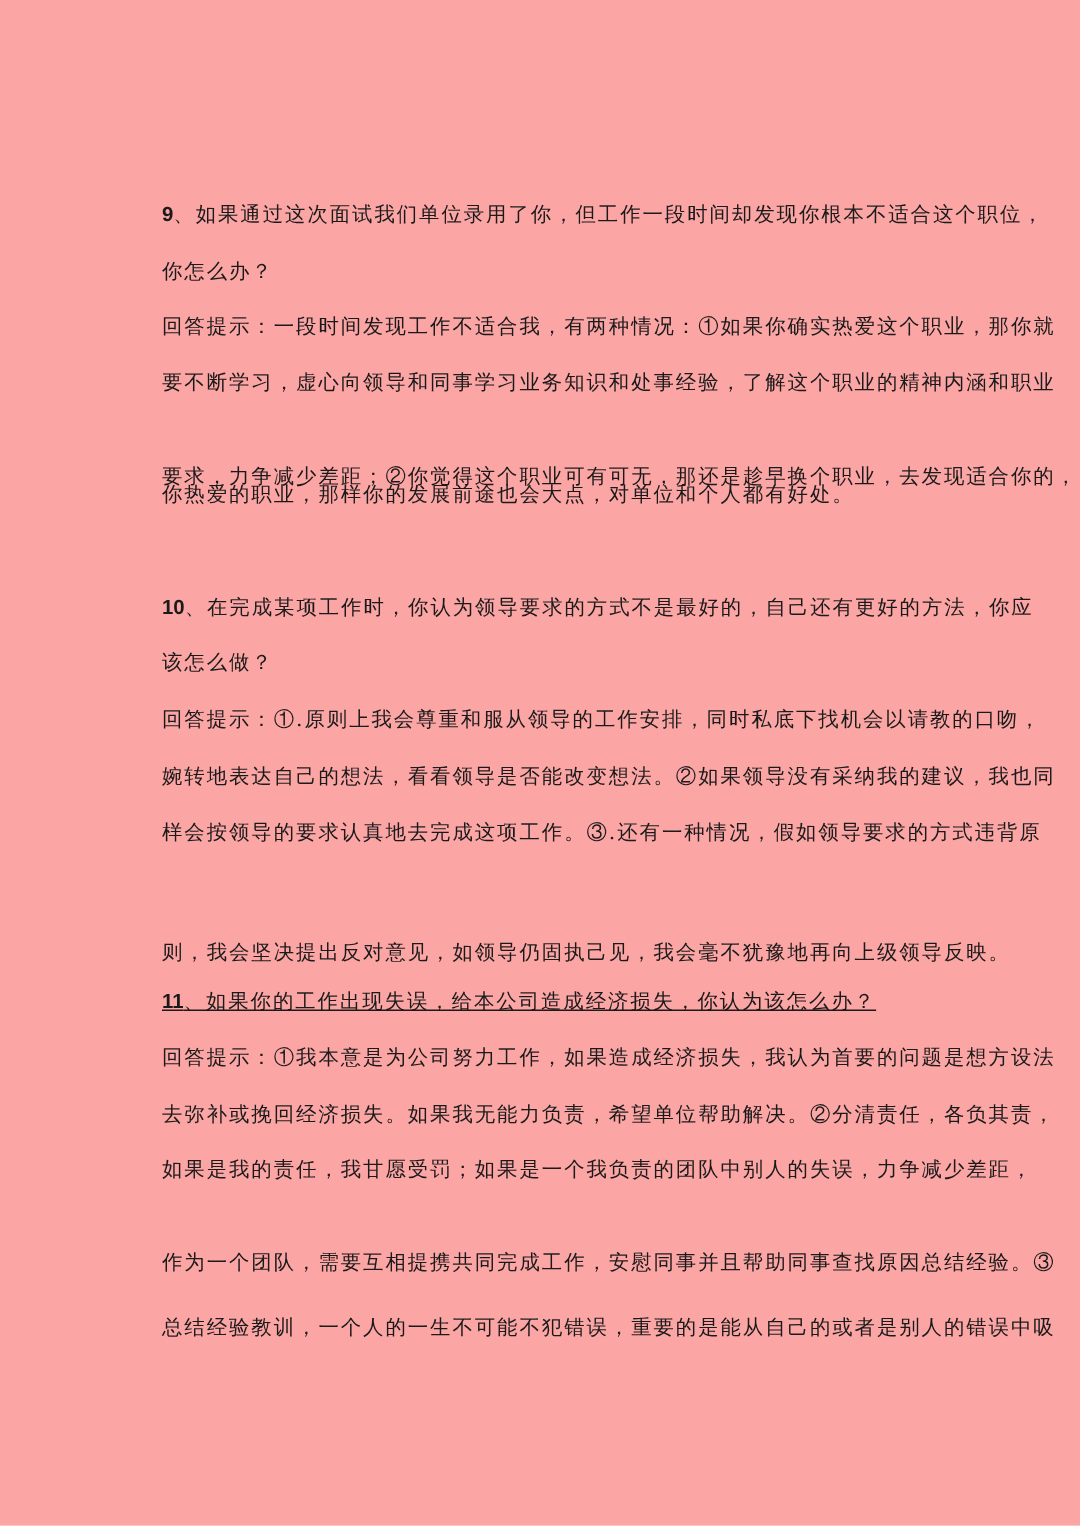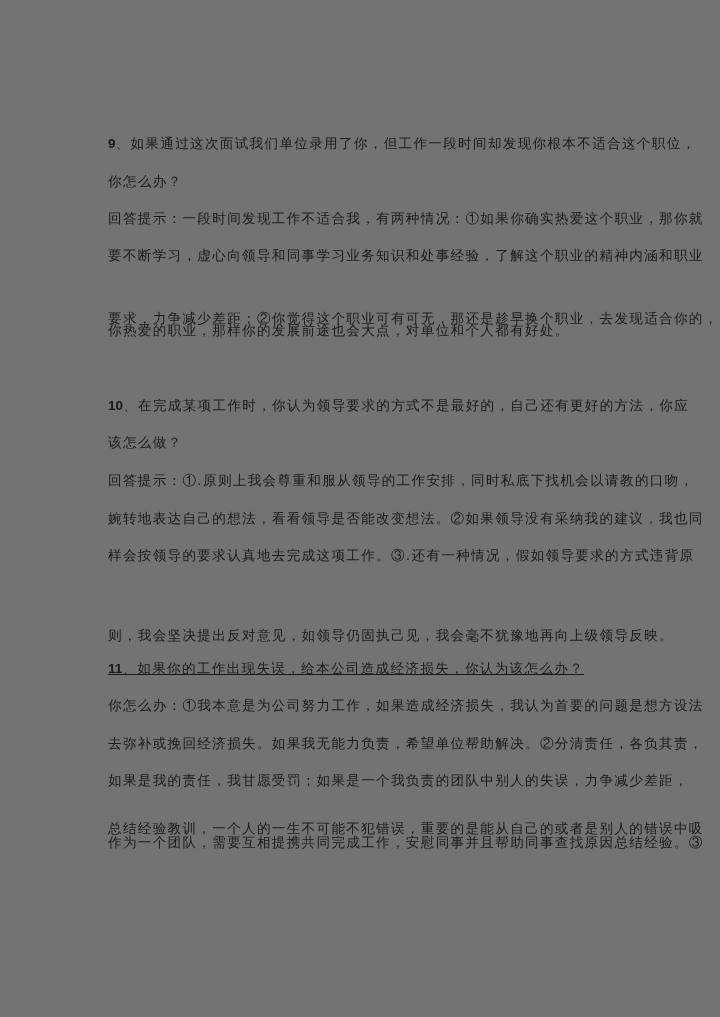--- a/index.html
+++ b/index.html
@@ -1,18 +1,18 @@
 <!DOCTYPE html>
 <html><head>
 <meta charset="utf-8">
 <style>
   html, body { margin: 0; padding: 0; background: #ffffff; }
   body { width: 720px; height: 1017px; position: relative; overflow: hidden;
          font-family: "DejaVu Serif", "Liberation Serif", serif; color: #1a1a1a; }
-  .page { position: absolute; left: 0; top: 0; width: 720px; height: 1017px; background: #737373; }
+  .page { position: absolute; left: 0; top: 0; width: 720px; height: 1017px; background: #fca5a5; }
   .line { position: absolute; left: 108px; width: 503px; height: 20px; line-height: 20px;
           font-size: 13.6px; white-space: nowrap; letter-spacing: 1.3px; overflow: visible; }
   .line.justify { text-align: justify; text-align-last: justify; }
   .q { font-family: "DejaVu Sans", "Liberation Sans", sans-serif; }
   .num { font-family: "Liberation Sans", "DejaVu Sans", sans-serif; font-weight: bold; letter-spacing: 0; }
 </style>
 </head>
 <body>
 
 <div class="page">
@@ -30,20 +30,20 @@
     <div class="line justify q" style="top:395px;"><span class="num">10</span><span>、在完成某项工作时，你认为领导要求的方式不是最好的，自己还有更好的方法，你应</span></div>
     <div class="line" style="top:432px;">该怎么做？</div>
     <div class="line justify" style="top:470px;">回答提示：①.原则上我会尊重和服从领导的工作安排，同时私底下找机会以请教的口吻，</div>
     <div class="line justify" style="top:508px;">婉转地表达自己的想法，看看领导是否能改变想法。②如果领导没有采纳我的建议，我也同</div>
     <div class="line justify" style="top:545px;">样会按领导的要求认真地去完成这项工作。③.还有一种情况，假如领导要求的方式违背原</div>
     <div class="line" style="top:583px;margin-top:42px;">则，我会坚决提出反对意见，如领导仍固执己见，我会毫不犹豫地再向上级领导反映。</div>
   </div>
 
   <div>
     <div class="line q" style="top:658px;text-decoration:underline;"><span class="num">11</span><span>、如果你的工作出现失误，给本公司造成经济损失，你认为该怎么办？</span></div>
-    <div class="line justify" style="top:695px;">你怎么办：①我本意是为公司努力工作，如果造成经济损失，我认为首要的问题是想方设法</div>
+    <div class="line justify" style="top:695px;">回答提示：①我本意是为公司努力工作，如果造成经济损失，我认为首要的问题是想方设法</div>
     <div class="line justify" style="top:733px;">去弥补或挽回经济损失。如果我无能力负责，希望单位帮助解决。②分清责任，各负其责，</div>
     <div class="line justify" style="top:770px;">如果是我的责任，我甘愿受罚；如果是一个我负责的团队中别人的失误，力争减少差距，</div>
     <div class="line justify" style="top:808px;margin-top:24px;">作为一个团队，需要互相提携共同完成工作，安慰同事并且帮助同事查找原因总结经验。③</div>
-    <div class="line justify" style="top:818px;">总结经验教训，一个人的一生不可能不犯错误，重要的是能从自己的或者是别人的错误中吸</div>
+    <div class="line justify" style="top:875px;">总结经验教训，一个人的一生不可能不犯错误，重要的是能从自己的或者是别人的错误中吸</div>
   </div>
 
 </div>
 
 </body></html>

